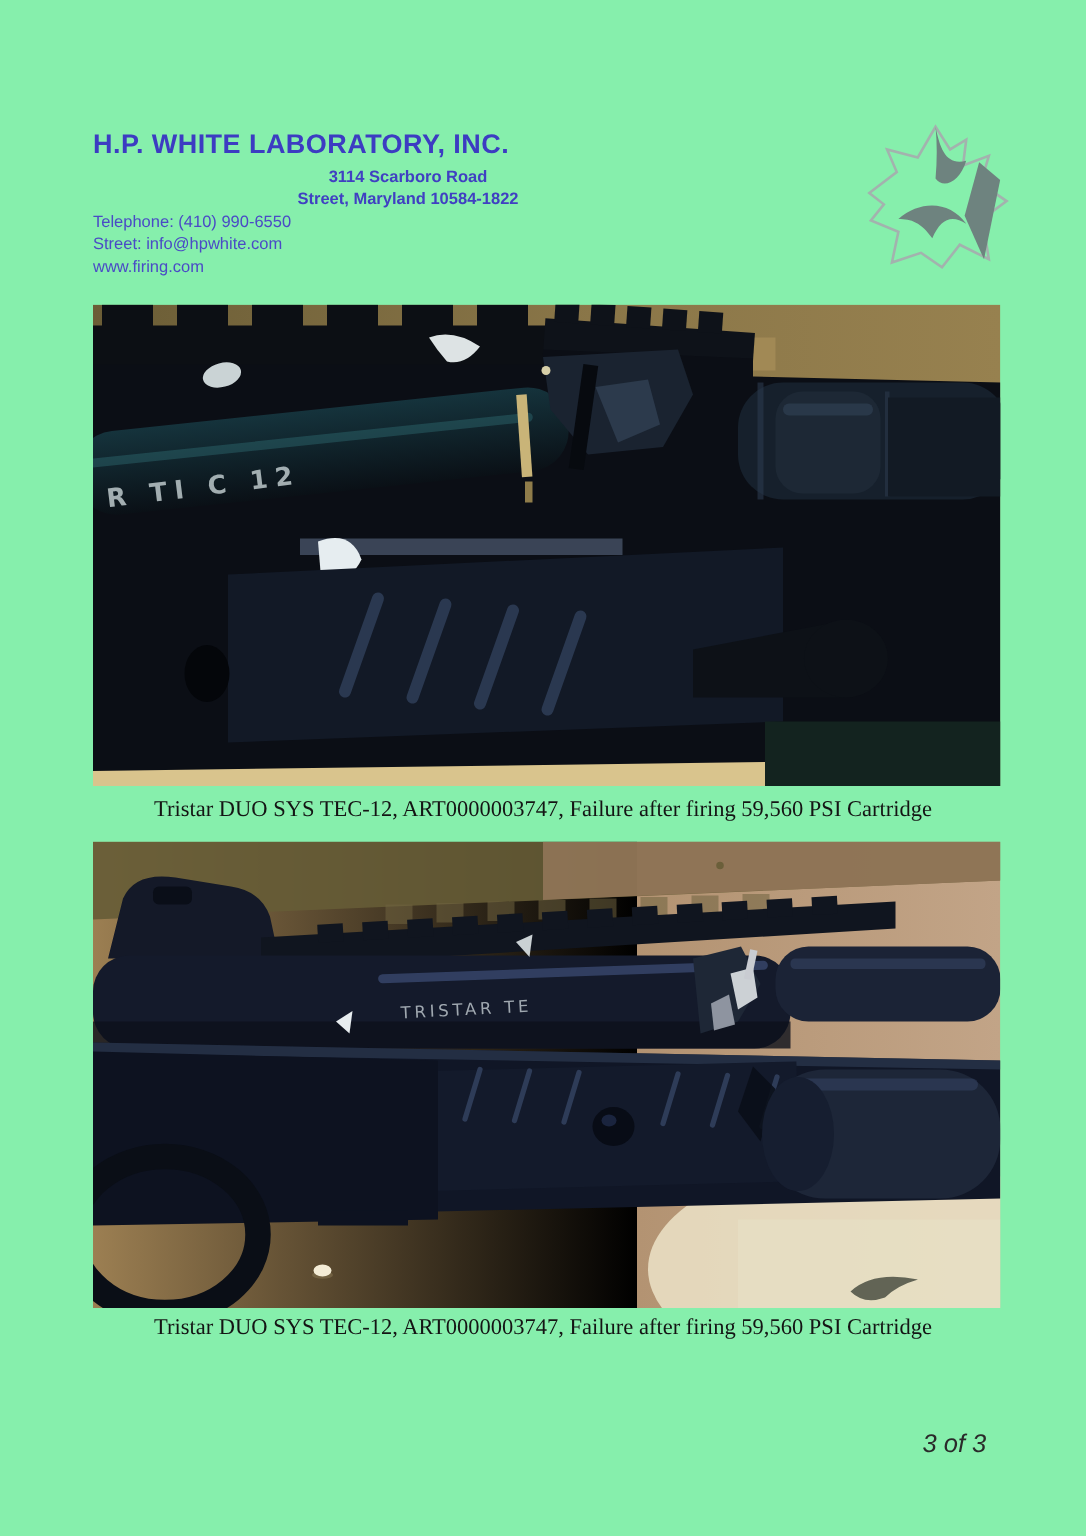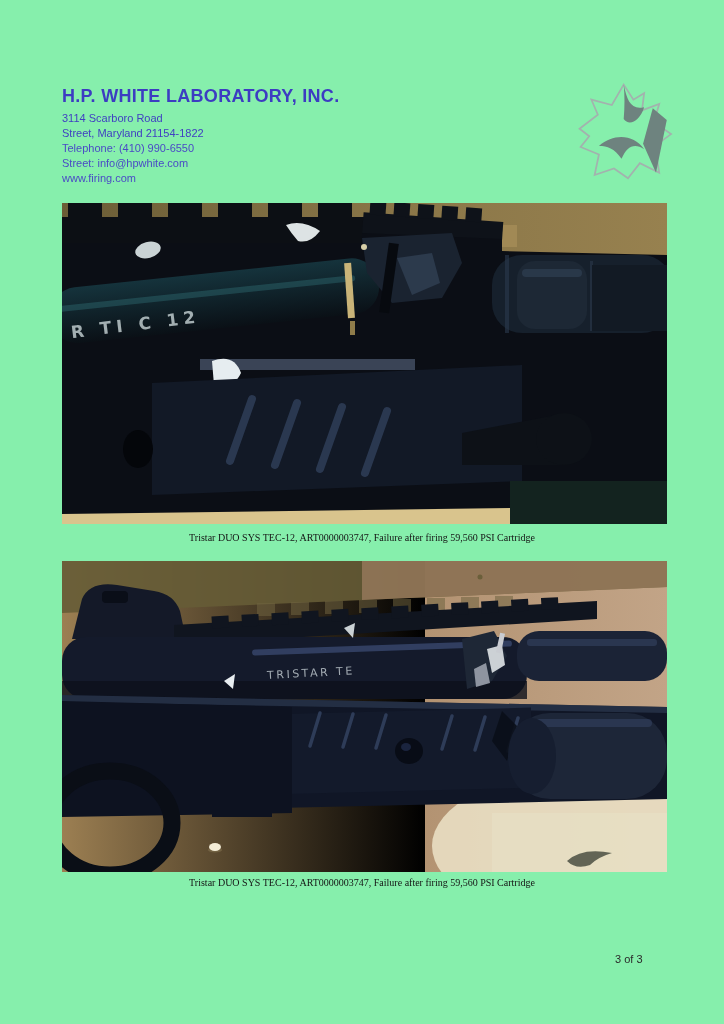--- a/index.html
+++ b/index.html
@@ -8,52 +8,52 @@
     background:#86efac;overflow:hidden;
     font-family:"Liberation Sans",sans-serif;
   }
   
   .letterhead{position:absolute;left:62px;top:86px;width:420px;}
   .company{
     font-weight:700;font-size:18px;letter-spacing:.3px;
     color:#3c3cc2;margin:0 0 4px 0;white-space:nowrap;
   }
   .lh-line{font-size:11px;line-height:15px;color:#4a4ac6;white-space:nowrap;}
-  .lh-line.bold{font-weight:400;color:#4040c2;}
+  .lh-line.bold{font-weight:700;color:#4040c2;text-align:center;}
   
   .logo{position:absolute;left:558px;top:68px;width:140px;height:130px;}
   .logo svg{width:100%;height:100%;display:block;}
   
   .photo{position:absolute;left:62px;overflow:hidden;}
   .photo-1{top:203px;width:605px;height:321px;}
   .photo-2{top:561px;width:605px;height:311px;}
   .photo svg{width:100%;height:100%;display:block;}
   
   .caption{
     position:absolute;left:0;width:724px;text-align:center;
-    font-family:"Liberation Serif",serif;font-size:10px;color:#141414;
+    font-family:"Liberation Serif",serif;font-size:15px;color:#141414;
     white-space:nowrap;
   }
   .caption-1{top:532px;}
   .caption-2{top:877px;}
   
   .page-number{
     position:absolute;left:615px;top:953px;
-    font-size:11px;color:#2a2a2a;white-space:nowrap;
+    font-size:17px;color:#2a2a2a;white-space:nowrap;font-style:italic;
   }
 </style>
 </head>
 <body>
 
 <div class="page">
 
   <div class="letterhead">
     <div class="company">H.P. WHITE LABORATORY, INC.</div>
     <div class="lh-line bold">3114 Scarboro Road</div>
-    <div class="lh-line bold">Street, Maryland 21154-1822</div>
+    <div class="lh-line bold">Street, Maryland 10584-1822</div>
     <div class="lh-line">Telephone: (410) 990-6550</div>
     <div class="lh-line">Street: info@hpwhite.com</div>
     <div class="lh-line">www.firing.com</div>
   </div>
 
   <div class="logo">
     <svg viewBox="0 0 130 120" aria-hidden="true">
       <path d="M20 56 L37 43 L31 29 L50 34 L61 15 L70 29 L80 23 L78 39 L94 33 L89 50 L105 61 L90 72 L94 97 L76 88 L65 102 L52 93 L34 99 L38 80 L21 73 L29 63 Z" fill="none" stroke="#a3b2ae" stroke-width="1.6"></path>
       <path d="M61 15 C64 30 68 39 80 36 C76 49 66 54 61 47 C62 36 62 25 61 15 Z" fill="#6e837f"></path>
       <path d="M88 37 L101 48 L91 97 L79 70 Z" fill="#6e837f"></path>

